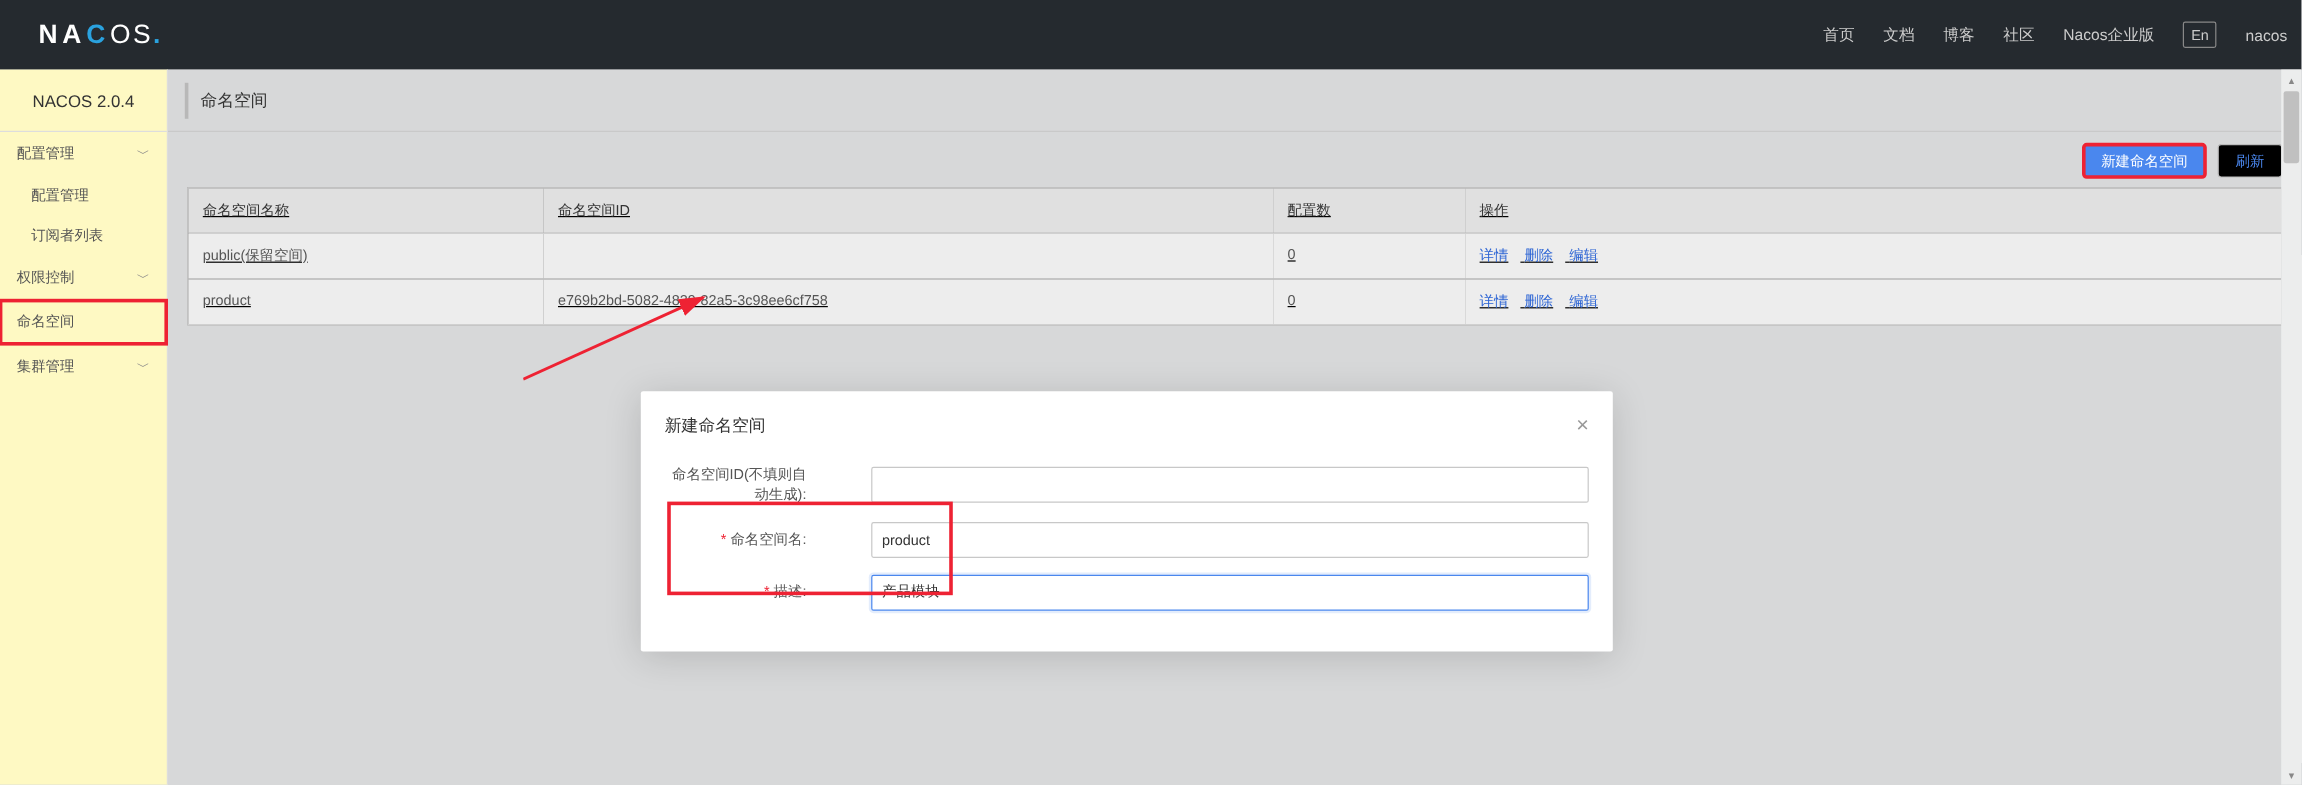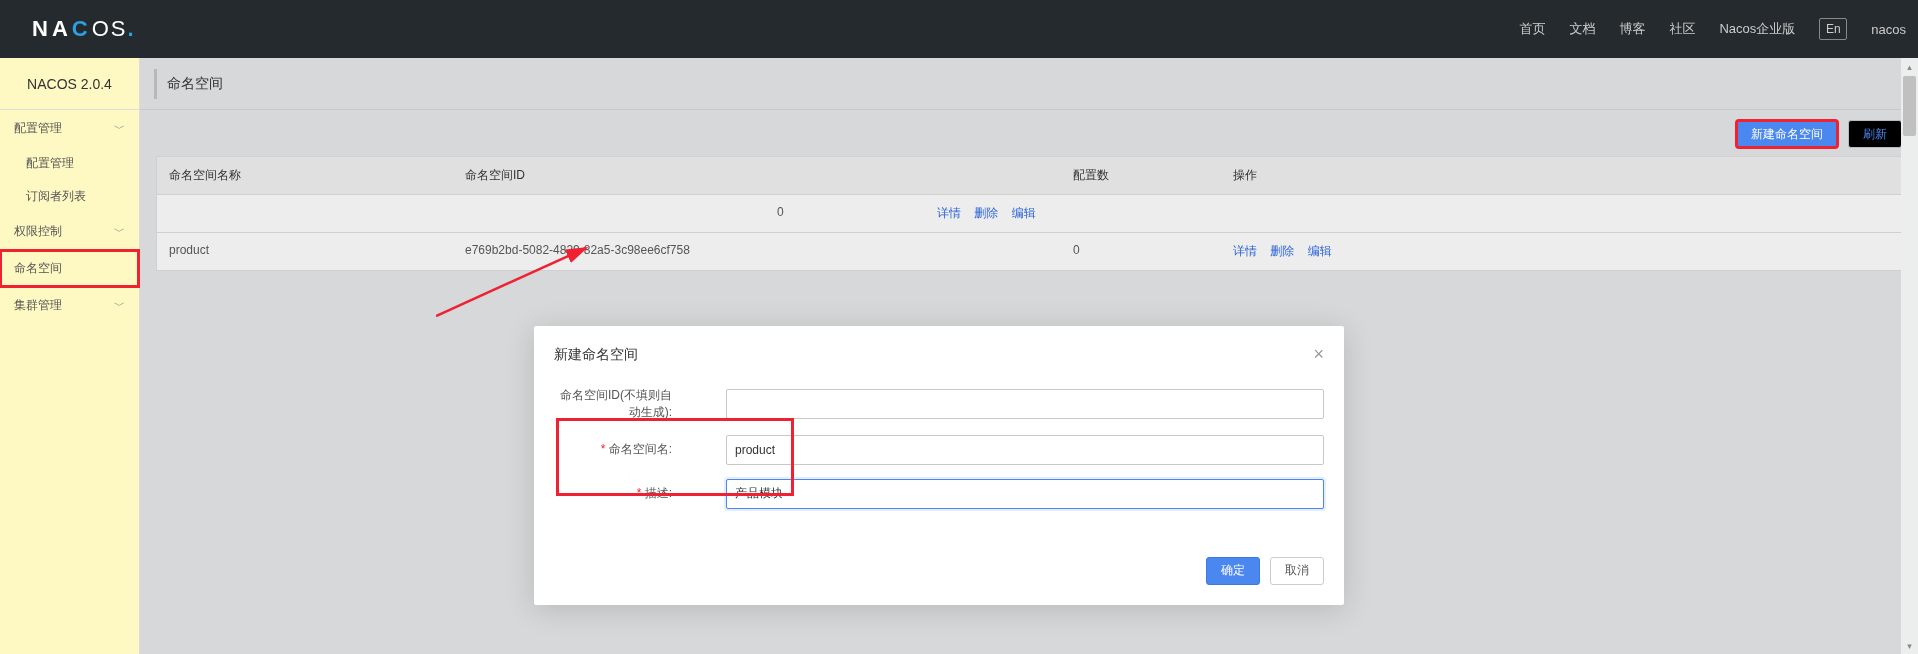--- a/index.html
+++ b/index.html
@@ -70,21 +70,21 @@
       padding: 10px 16px 8px 16px; gap: 10px;
     }
     .btn {
       height: 28px; padding: 0 14px; border-radius: 3px; font-size: 12px;
       display: inline-flex; align-items: center; cursor: pointer; border: 1px solid transparent;
       background: #fff;
     }
     .btn-primary { background: #4a87ee; color: #fff; border-color: #3f78de; }
     .btn-default { background: #000000; color: #4a87ee; border-color: #bbb; }
     .tbl {
-      margin: 0 16px; background: #737373; border: 1px solid #d0d0d0;
+      margin: 0 16px; background: #737373; border: 1px solid #d0d0d0; text-decoration: underline;
     }
     .tbl-row { display: flex; border-bottom: 1px solid #d0d0d0; }
     .tbl-row:last-child { border-bottom: none; }
     .tbl-head .cell { background: #e0e0e0; font-weight: 500; color: #333; }
     .cell {
       padding: 10px 12px; font-size: 12px; color: #555; background: #ededed;
     }
     .c-name { flex: 0 0 296px; }
     .c-id   { flex: 0 0 608px; }
     .c-cfg  { flex: 0 0 160px; }
@@ -187,20 +187,21 @@
       <span class="btn btn-default">刷新</span>
     </div>
     <div class="tbl">
       <div class="tbl-row tbl-head">
         <div class="cell c-name">命名空间名称</div>
         <div class="cell c-id">命名空间ID</div>
         <div class="cell c-cfg">配置数</div>
         <div class="cell c-op">操作</div>
       </div>
       <div class="tbl-row">
+        <div class="cell c-name">public(保留空间)</div>
         <div class="cell c-id"></div>
         <div class="cell c-cfg">0</div>
         <div class="cell c-op">
           <span class="op-link">详情</span>
           <span class="op-link">删除</span>
           <span class="op-link">编辑</span>
         </div>
       </div>
       <div class="tbl-row">
         <div class="cell c-name">product</div>
@@ -235,24 +236,20 @@
         </div>
         <div class="form-row">
           <div class="form-label req">命名空间名:</div>
           <input class="form-input" value="product" style="">
         </div>
         <div class="form-row">
           <div class="form-label req">描述:</div>
           <input class="form-input focus" value="产品模块" style="">
         </div>
       </div>
-      <div class="modal-foot">
-        <span class="btn btn-primary">确定</span>
-        <span class="btn" style="border-color:#ccc;color:#555">取消</span>
-      </div>
       <div class="red-box-fields" style="left:22px;top:92px;width:238px;height:78px"></div>
     </div>
   </div>
 </div>
 
 <div class="scroll-track">
   <div class="scroll-arrow up">▴</div>
   <div class="scroll-thumb" style="top:18px"></div>
   <div class="scroll-arrow down">▾</div>
 </div>

